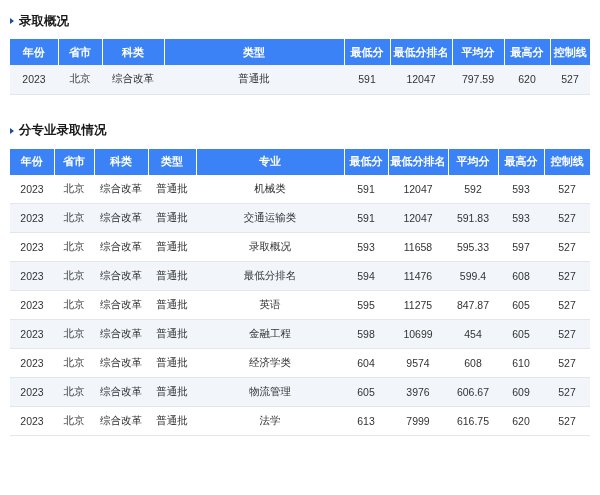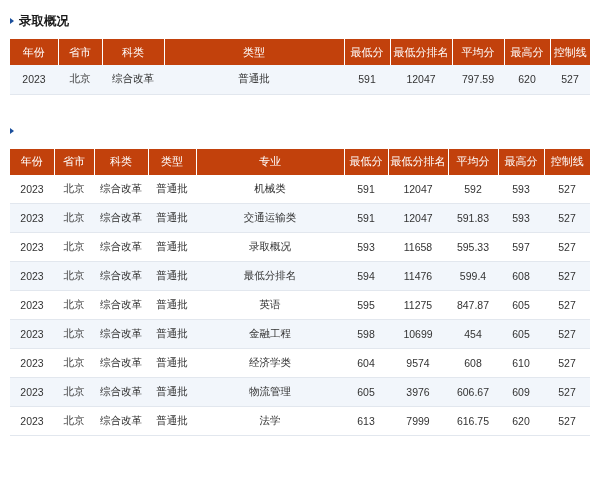--- a/index.html
+++ b/index.html
@@ -36,24 +36,24 @@
     margin-right: 5px;
     display: inline-block;
   }
   .tbl-wrap { padding: 0 10px; }
   table {
     border-collapse: collapse;
     width: 580px;
     table-layout: fixed;
   }
   thead th {
-    background: #c2410c;
+    background: #3b82f6;
     color: #ffffff;
     font-size: 11px;
-    font-weight: normal;
+    font-weight: bold;
     height: 26px;
     text-align: center;
     border-right: 1px solid #ffffff;
     padding: 0 2px;
     white-space: nowrap;
     overflow: hidden;
   }
   thead th:last-child { border-right: none; }
   tbody td {
     font-size: 10.5px;
@@ -147,20 +147,21 @@
         </tr>
       </tbody>
     </table>
   </div>
 
   <div class="sp2"></div>
   <div class="sp2"></div>
 
   <div class="section-title">
     <span class="bullet"></span>
+    <span>分专业录取情况</span>
   </div>
 
   <div class="sp3"></div>
 
   <div class="tbl-wrap">
     <table class="mj">
       <colgroup>
         <col class="c0">
           <col class="c1">
           <col class="c2">

